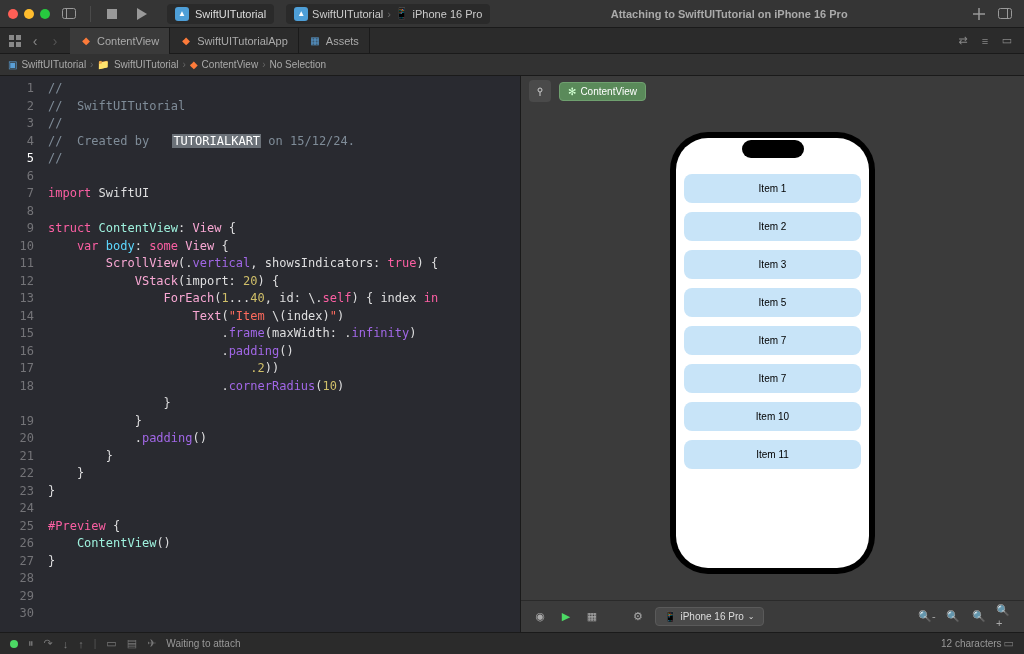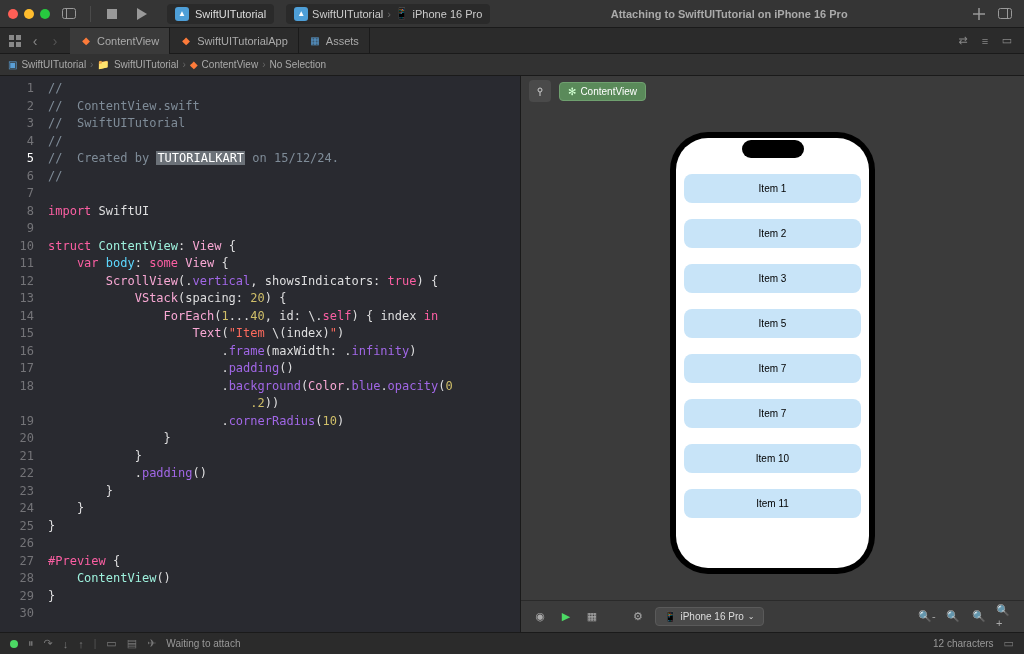--- a/index.html
+++ b/index.html
@@ -50,45 +50,45 @@
 .code .line { height: 17.5px; white-space: pre; }
 .c-comment { color: #7f8c98; }
 .c-keyword { color: #fc5fa3; }
 .c-type { color: #5dd8ff; }
 .c-type2 { color: #f9a8d4; }
 .c-type3 { color: #9ef1dd; }
 .c-method { color: #a167e6; }
 .c-string { color: #fc6a5d; }
 .c-number { color: #d0bf69; }
 .c-plain { color: #dfdfe0; }
-.c-highlight { background: #6b7178; color: #fff; padding: 0 1px; }
+.c-highlight { background: #6b7178; color: #fff; padding: 0 1px; margin-left: 16px; }
 
 
 .preview { flex: 1; background: #3b3b3b; display: flex; flex-direction: column; border-left: 1px solid #1a1a1a; }
 .preview-top { height: 30px; display: flex; align-items: center; padding: 0 8px; gap: 8px; }
 .pin-btn { width: 22px; height: 22px; display: flex; align-items: center; justify-content: center; background: #4a4a4a; border-radius: 4px; color: #ccc; font-size: 11px; }
 .preview-chip { background: #5a8a5a; color: #fff; padding: 3px 8px; border-radius: 4px; display: flex; align-items: center; gap: 4px; font-size: 10px; border: 1px solid #6fa06f; }
 .preview-chip-icon { color: #d0ffd0; }
 .preview-canvas { flex: 1; display: flex; align-items: center; justify-content: center; overflow: hidden; }
 .phone { width: 205px; height: 442px; background: #000; border-radius: 38px; padding: 6px; position: relative; }
 .phone-screen { width: 100%; height: 100%; background: #fff; border-radius: 32px; overflow: hidden; position: relative; }
 .notch { position: absolute; top: 8px; left: 50%; transform: translateX(-50%); width: 62px; height: 18px; background: #000; border-radius: 10px; z-index: 2; }
-.phone-content { padding: 36px 8px 0 8px; display: flex; flex-direction: column; gap: 16px; }
+.phone-content { padding: 36px 8px 0 8px; display: flex; flex-direction: column; gap: 9px; }
 .list-item { background: #c8e4f8; color: #000; text-align: center; padding: 9px 0; border-radius: 8px; font-size: 10px; font-weight: 500; }
 .preview-bottom { height: 32px; display: flex; align-items: center; padding: 0 10px; gap: 8px; border-top: 1px solid #2a2a2a; }
 .pb-btn { width: 18px; height: 18px; display: flex; align-items: center; justify-content: center; color: #aaa; font-size: 11px; }
 .pb-btn.green { color: #4cd964; }
 .pb-device { background: #4a4a4a; padding: 3px 8px; border-radius: 4px; display: flex; align-items: center; gap: 4px; font-size: 10px; color: #ddd; border: 1px solid #5a5a5a; }
 .pb-spacer { flex: 1; }
 
 
 .statusbar { height: 22px; background: #2b2b2b; display: flex; align-items: center; padding: 0 10px; gap: 10px; border-top: 1px solid #1a1a1a; font-size: 10px; color: #999; }
 .sb-dot { width: 8px; height: 8px; background: #4cd964; border-radius: 50%; }
 .sb-icon { color: #777; font-size: 11px; }
-.sb-right { margin-left: auto; display: flex; align-items: center; gap: 10px; }
+.sb-right { margin-left: auto; display: flex; align-items: center; gap: 2px; }
 
 svg { display: block; }
 </style>
 </head>
 <body>
 
 <div class="titlebar">
   <div class="traffic">
     <span class="tl-close"></span>
     <span class="tl-min"></span>
@@ -219,37 +219,35 @@
         <div>24</div>
         <div>25</div>
         <div>26</div>
         <div>27</div>
         <div>28</div>
         <div>29</div>
         <div>30</div>
     </div>
     <div class="code">
       <div class="line"><span class="c-comment">//</span></div>
-      <div class="line"><span class="c-comment">//  </span><span class="c-comment">ContentView.swift</span></div>
       <div class="line"><span class="c-comment">//  </span><span class="c-comment">SwiftUITutorial</span></div>
       <div class="line"><span class="c-comment">//</span></div>
       <div class="line"><span class="c-comment">//  </span><span class="c-comment">Created by </span><span class="c-highlight">TUTORIALKART</span><span class="c-comment"> on 15/12/24.</span></div>
       <div class="line"><span class="c-comment">//</span></div>
       <div class="line"></div>
       <div class="line"><span class="c-keyword">import</span><span class="c-plain"> SwiftUI</span></div>
       <div class="line"></div>
       <div class="line"><span class="c-keyword">struct</span><span class="c-type3"> ContentView</span><span class="c-plain">: </span><span class="c-type2">View</span><span class="c-plain"> {</span></div>
       <div class="line"><span class="c-keyword">    var</span><span class="c-type"> body</span><span class="c-plain">: </span><span class="c-keyword">some</span><span class="c-type2"> View</span><span class="c-plain"> {</span></div>
       <div class="line"><span class="c-type2">        ScrollView</span><span class="c-plain">(.</span><span class="c-method">vertical</span><span class="c-plain">, showsIndicators: </span><span class="c-keyword">true</span><span class="c-plain">) {</span></div>
-      <div class="line"><span class="c-type2">            VStack</span><span class="c-plain">(spacing: </span><span class="c-number">20</span><span class="c-plain">) {</span></div>
+      <div class="line"><span class="c-type2">            VStack</span><span class="c-plain">(import: </span><span class="c-number">20</span><span class="c-plain">) {</span></div>
       <div class="line"><span class="c-type2">                ForEach</span><span class="c-plain">(</span><span class="c-number">1</span><span class="c-plain">...</span><span class="c-number">40</span><span class="c-plain">, id: \.</span><span class="c-keyword">self</span><span class="c-plain">) { index </span><span class="c-keyword">in</span></div>
       <div class="line"><span class="c-type2">                    Text</span><span class="c-plain">(</span><span class="c-string">"Item </span><span class="c-plain">\(</span><span class="c-plain">index</span><span class="c-plain">)</span><span class="c-string">"</span><span class="c-plain">)</span></div>
       <div class="line"><span class="c-plain">                        .</span><span class="c-method">frame</span><span class="c-plain">(maxWidth: .</span><span class="c-method">infinity</span><span class="c-plain">)</span></div>
       <div class="line"><span class="c-plain">                        .</span><span class="c-method">padding</span><span class="c-plain">()</span></div>
-      <div class="line"><span class="c-plain">                        .</span><span class="c-method">background</span><span class="c-plain">(</span><span class="c-type2">Color</span><span class="c-plain">.</span><span class="c-method">blue</span><span class="c-plain">.</span><span class="c-method">opacity</span><span class="c-plain">(</span><span class="c-number">0</span></div>
       <div class="line"><span class="c-number">                            .2</span><span class="c-plain">))</span></div>
       <div class="line"><span class="c-plain">                        .</span><span class="c-method">cornerRadius</span><span class="c-plain">(</span><span class="c-number">10</span><span class="c-plain">)</span></div>
       <div class="line"><span class="c-plain">                }</span></div>
       <div class="line"><span class="c-plain">            }</span></div>
       <div class="line"><span class="c-plain">            .</span><span class="c-method">padding</span><span class="c-plain">()</span></div>
       <div class="line"><span class="c-plain">        }</span></div>
       <div class="line"><span class="c-plain">    }</span></div>
       <div class="line"><span class="c-plain">}</span></div>
       <div class="line"></div>
       <div class="line"><span class="c-keyword">#Preview</span><span class="c-plain"> {</span></div>

